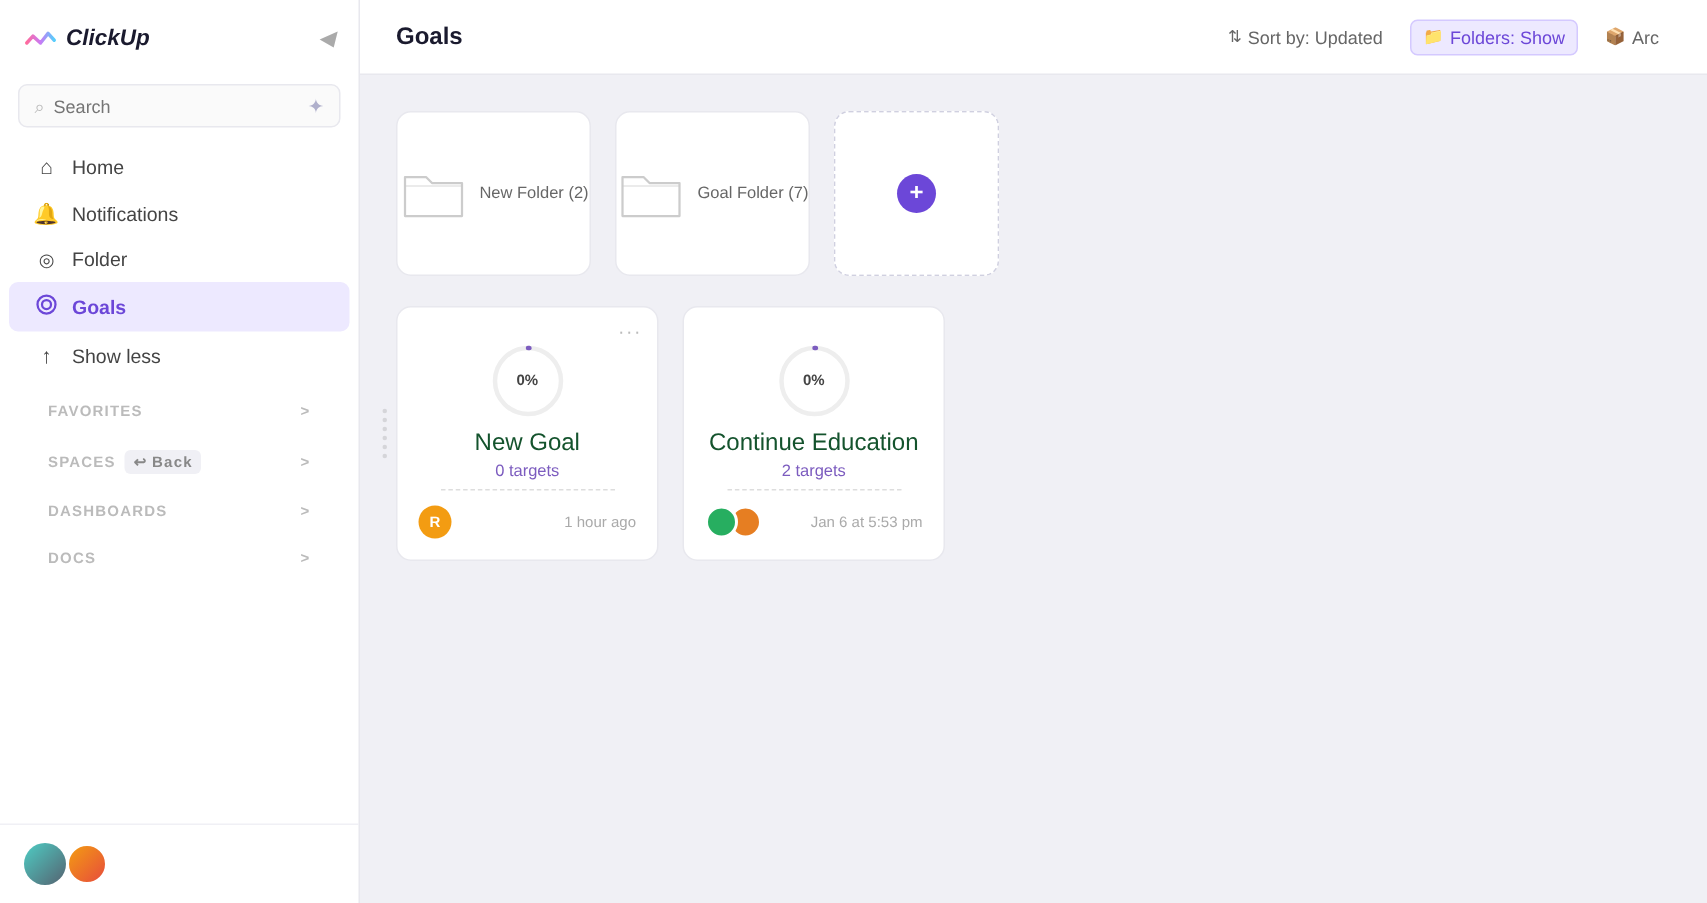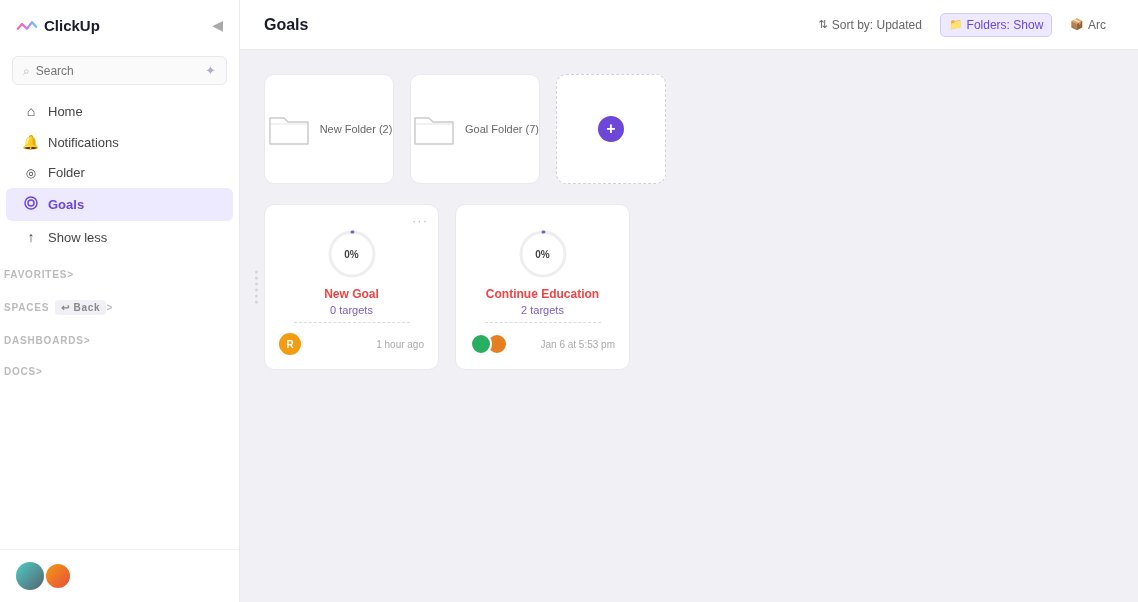--- a/index.html
+++ b/index.html
@@ -1,29 +1,29 @@
 <!DOCTYPE html>
 <html><head>
   <meta charset="utf-8">
   <style>
     * { box-sizing: border-box; margin: 0; padding: 0; }
     body { font-family: -apple-system, BlinkMacSystemFont, 'Segoe UI', sans-serif; background: #f0f0f5; display: flex; height: 602px; width: 1138px; overflow: hidden; }
 
     
     .sidebar { width: 240px; min-width: 240px; background: #fff; border-right: 1px solid #e8e8ee; display: flex; flex-direction: column; height: 100%; }
-    .sidebar-header { padding: 14px 16px; display: flex; align-items: center; justify-content: space-between; }
+    .sidebar-header { padding: 14px 16px; display: flex; align-items: center; justify-content: space-between; font-style: italic; }
     .logo { display: flex; align-items: center; gap: 6px; font-weight: 700; font-size: 15px; color: #1a1a2e; }
     .logo-icon { width: 22px; height: 22px; }
     .collapse-btn { color: #aaa; cursor: pointer; font-size: 14px; }
     .search-bar { margin: 6px 12px 10px; border: 1px solid #e8e8ee; border-radius: 6px; padding: 6px 10px; display: flex; align-items: center; gap: 6px; background: #fafafa; }
     .search-bar input { border: none; background: transparent; outline: none; font-size: 12px; color: #404040; flex: 1; }
     .nav-item { display: flex; align-items: center; gap: 8px; padding: 7px 16px; font-size: 13px; color: #444; cursor: pointer; border-radius: 6px; margin: 1px 6px; }
     .nav-item.active { background: #ede9ff; color: #6c47d8; font-weight: 600; }
     .nav-item .icon { font-size: 14px; width: 18px; text-align: center; }
-    .sidebar-section { padding: 10px 4px 4px; font-size: 10px; font-weight: 600; color: #bbb; letter-spacing: 0.8px; display: flex; align-items: center; margin-top: 6px; }
+    .sidebar-section { padding: 10px 32px 4px; font-size: 10px; font-weight: 600; color: #bbb; letter-spacing: 0.8px; display: flex; align-items: center; justify-content: space-between; margin-top: 6px; }
     .spaces-row { display: flex; align-items: center; gap: 6px; }
     .back-chip { background: #f0f0f5; border-radius: 4px; padding: 2px 6px; font-size: 10px; color: #888; display: flex; align-items: center; gap: 3px; cursor: pointer; }
 
     
     .main { flex: 1; display: flex; flex-direction: column; background: #f0f0f5; overflow: hidden; }
     .topbar { background: #fff; padding: 0 24px; height: 50px; display: flex; align-items: center; justify-content: space-between; border-bottom: 1px solid #e8e8ee; }
     .page-title { font-size: 16px; font-weight: 600; color: #1a1a2e; }
     .topbar-actions { display: flex; align-items: center; gap: 10px; }
     .topbar-btn { display: flex; align-items: center; gap: 4px; font-size: 12px; color: #666; cursor: pointer; padding: 4px 8px; border-radius: 5px; }
     .topbar-btn.purple { color: #6c47d8; background: #ede9ff; border: 1px solid #d4c9ff; }
@@ -38,21 +38,21 @@
     .new-folder-btn { background: #fff; border: 1.5px dashed #d0d0e0; border-radius: 10px; width: 110px; height: 110px; display: flex; align-items: center; justify-content: center; cursor: pointer; }
     .new-folder-plus { width: 26px; height: 26px; border-radius: 50%; background: #6c47d8; color: #fff; display: flex; align-items: center; justify-content: center; font-size: 16px; font-weight: bold; }
 
     
     .goals-row { display: flex; gap: 16px; }
     .goal-card { background: #fff; border: 1px solid #e8e8ee; border-radius: 10px; width: 175px; min-height: 150px; padding: 14px; cursor: pointer; position: relative; display: flex; flex-direction: column; align-items: center; }
     .goal-card-menu { position: absolute; top: 8px; right: 10px; color: #bbb; font-size: 13px; cursor: pointer; letter-spacing: 1px; }
     .progress-ring { width: 54px; height: 54px; margin: 8px 0 6px; position: relative; }
     .progress-ring svg { width: 54px; height: 54px; }
     .progress-label { position: absolute; top: 50%; left: 50%; transform: translate(-50%, -50%); font-size: 10px; font-weight: 700; color: #444; }
-    .goal-name { font-size: 12px; font-weight: 700; color: #ef4444; text-align: center; margin-bottom: 3px; }
+    .goal-name { font-size: 16px; font-weight: 400; color: #14532d; text-align: center; margin-bottom: 3px; }
     .goal-targets { font-size: 11px; color: #7c5cbf; text-align: center; margin-bottom: 4px; }
     .goal-targets-dashed { border-top: 1px dashed #ddd; width: 80%; margin: 2px auto 4px; }
     .goal-footer { display: flex; align-items: center; justify-content: space-between; width: 100%; margin-top: auto; padding-top: 6px; }
     .goal-avatar { width: 22px; height: 22px; border-radius: 50%; background: #f39c12; display: flex; align-items: center; justify-content: center; font-size: 10px; color: #fff; font-weight: bold; }
     .goal-avatars { display: flex; align-items: center; }
     .goal-time { font-size: 10px; color: #aaa; }
 
     
     .sidebar-footer { margin-top: auto; padding: 12px 16px; border-top: 1px solid #f0f0f5; display: flex; align-items: center; gap: 8px; }
   </style>

